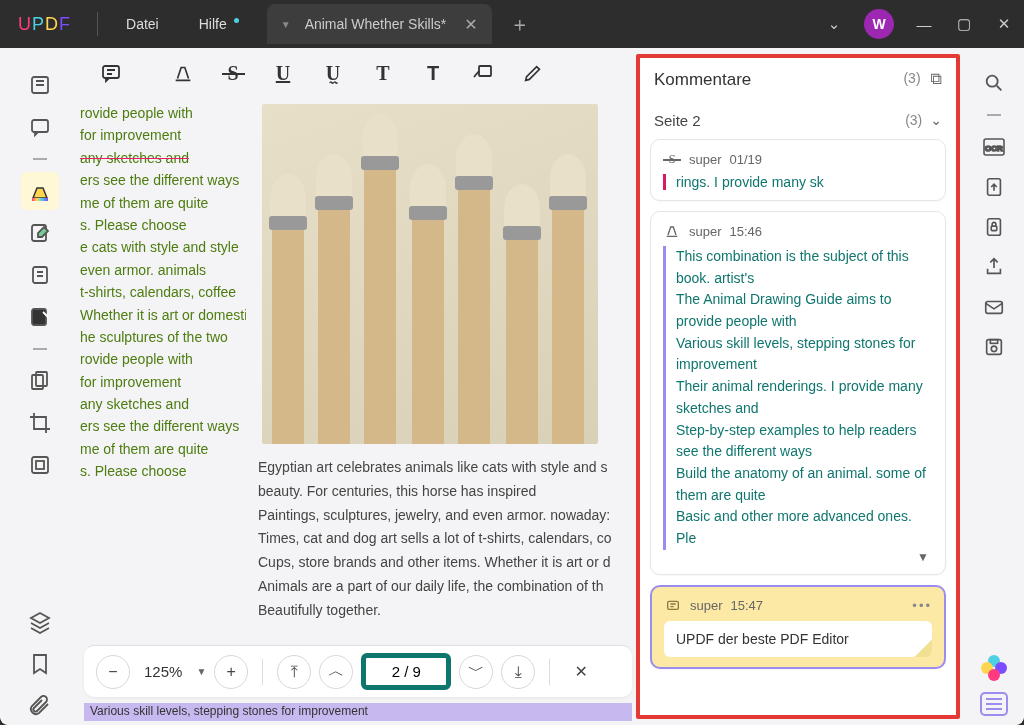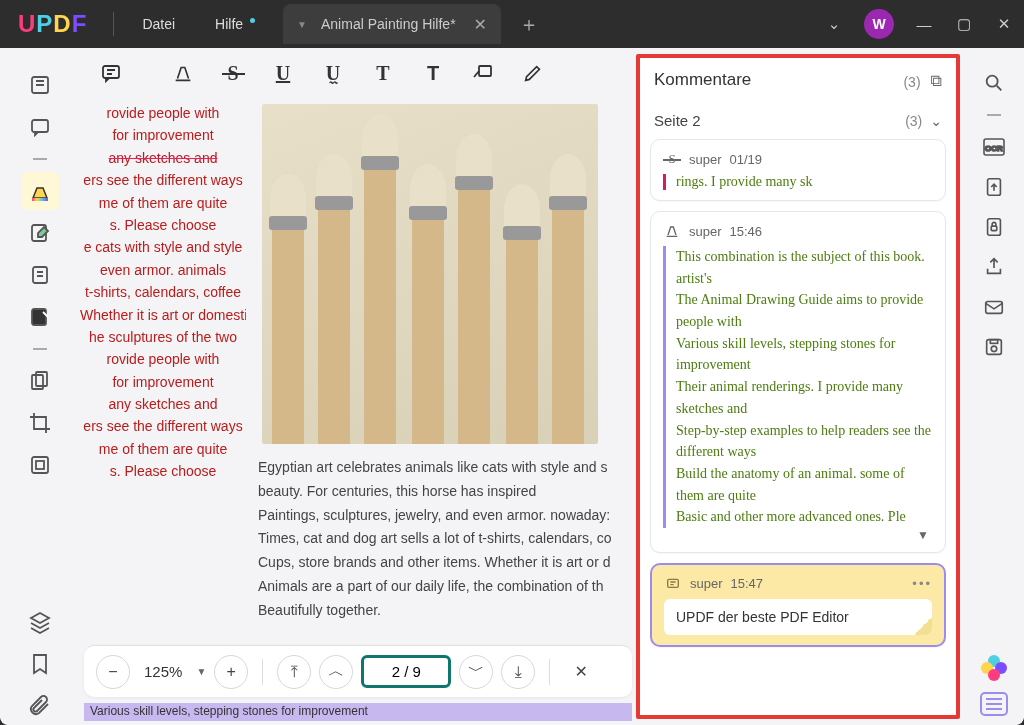--- a/index.html
+++ b/index.html
@@ -1,20 +1,20 @@
 <!DOCTYPE html>
 <html><head>
 <meta charset="utf-8">
 <style>
 * { margin: 0; padding: 0; box-sizing: border-box; font-family: "Segoe UI", Arial, sans-serif; }
 body { width: 1024px; height: 725px; background: #2d2d2d; overflow: hidden; border-radius: 8px; }
 
 
 .titlebar { height: 48px; background: #2d2d2d; display: flex; align-items: center; color: #ddd; }
-.logo { padding: 0 18px; font-weight: 700; font-size: 24px; letter-spacing: 1px; }
+.logo { padding: 0 18px; font-weight: 400; font-size: 18px; letter-spacing: 1px; }
 .logo .u { color: #ff3b7f; }
 .logo .p { color: #4dd0e1; }
 .logo .d { color: #ffd54f; }
 .logo .f { color: #7c4dff; }
 .vdiv { width: 1px; height: 24px; background: #555; margin: 0 8px; }
 .menu-item { padding: 0 20px; font-size: 14px; cursor: pointer; color: #ddd; position: relative; }
 .menu-item .dot { position: absolute; top: 2px; right: 8px; width: 5px; height: 5px; background: #4dd0e1; border-radius: 50%; }
 .tab { height: 40px; background: #3d3d3d; border-radius: 8px 8px 0 0; display: flex; align-items: center; padding: 0 14px; margin-left: 20px; gap: 8px; color: #ccc; font-size: 14px; }
 .tab .dd { font-size: 10px; color: #888; margin-right: 6px; }
 .tab .close { margin-left: 10px; font-size: 16px; color: #aaa; cursor: pointer; }
@@ -34,56 +34,56 @@
 .lb-spacer { flex: 1; }
 .lb-svg { width: 24px; height: 24px; }
 
 
 .center { flex: 1; display: flex; flex-direction: column; background: #f4f4f6; }
 .toolbar { height: 50px; display: flex; align-items: center; padding: 0 8px; gap: 4px; }
 .tl-btn { width: 46px; height: 40px; display: flex; align-items: center; justify-content: center; cursor: pointer; font-size: 20px; font-weight: 600; color: #333; position: relative; }
 .tl-btn .wave { position: absolute; bottom: 6px; font-size: 8px; letter-spacing: -1px; color: #333; }
 
 .doc-area { flex: 1; background: #f4f4f6; display: flex; padding: 0 0 0 0; overflow: hidden; }
-.doc-text { width: 166px; padding: 4px 0 0 0; font-size: 14px; line-height: 1.6; color: #b91c1c; text-align: center; }
+.doc-text { width: 166px; padding: 4px 0 0 0; font-size: 14px; line-height: 1.6; color: #4d7c0f; }
 .doc-text .line { white-space: nowrap; overflow: hidden; }
 .strike-red { text-decoration: line-through; text-decoration-color: #e91e63; }
 .doc-heading { font-size: 28px; font-weight: 700; margin-top: 38px; }
 .doc-img { width: 336px; height: 340px; margin-left: 4px; margin-top: 6px; background: linear-gradient(160deg, #e8dfc8 0%, #d9d0b8 100%); border-radius: 2px; position: relative; overflow: hidden; }
 .brush { position: absolute; bottom: -20px; width: 32px; background: #d4b88a; border-radius: 4px 4px 2px 2px; }
 .brush::before { content: ""; position: absolute; top: -50px; left: -2px; right: -2px; height: 50px; background: #e8e0c8; border-radius: 50% 50% 4px 4px; }
 .brush::after { content: ""; position: absolute; top: -8px; left: -3px; right: -3px; height: 14px; background: #999; border-radius: 3px; }
 .doc-para { font-size: 14px; line-height: 1.7; color: #444; padding: 12px 0 0 0; }
 .doc-col2 { display: flex; flex-direction: column; margin-left: 12px; }
 
 .pager { height: 52px; background: #fff; border-top: 1px solid #e0e0e0; display: flex; align-items: center; padding: 0 12px; gap: 8px; border-radius: 10px; margin: 6px 4px 6px 4px; box-shadow: 0 1px 3px rgba(0,0,0,.06); }
 .pg-btn { width: 34px; height: 34px; border: 1px solid #d8d8d8; border-radius: 50%; display: flex; align-items: center; justify-content: center; cursor: pointer; font-size: 16px; color: #444; }
 .pg-zoom { font-size: 15px; padding: 0 6px; color: #333; }
 .pg-dd { font-size: 10px; color: #666; }
 .pg-vdiv { width: 1px; height: 26px; background: #ddd; margin: 0 6px; }
-.pg-input { border: 3px solid #0f766e; border-radius: 6px; padding: 5px 10px; font-size: 15px; width: 90px; text-align: center; }
+.pg-input { border: 5px solid #0f766e; border-radius: 6px; padding: 5px 10px; font-size: 15px; width: 90px; text-align: center; }
 
 .hl-strip { height: 18px; background: #c8b8f0; margin: 0 4px 4px 4px; font-size: 12px; padding: 1px 6px; color: #333; white-space: nowrap; overflow: hidden; }
 
 
 .comments { width: 324px; border: 4px solid #e53935; margin: 6px 4px 6px 0; background: #fff; display: flex; flex-direction: column; border-radius: 2px; }
-.cm-head { display: flex; align-items: flex-end; padding: 12px 14px; font-size: 17px; color: #333; }
+.cm-head { display: flex; align-items: flex-start; padding: 12px 14px; font-size: 17px; color: #333; }
 .cm-head .count { margin-left: auto; color: #888; font-size: 14px; margin-right: 10px; }
 .popout { font-size: 16px; color: #666; cursor: pointer; }
-.cm-section { display: flex; align-items: flex-end; padding: 10px 14px; font-size: 15px; color: #444; }
+.cm-section { display: flex; align-items: flex-start; padding: 10px 14px; font-size: 15px; color: #444; }
 .cm-section .sc { margin-left: auto; color: #888; font-size: 14px; margin-right: 8px; }
 .cm-section .chev { font-size: 14px; color: #666; }
 
 .cm-body { flex: 1; overflow-y: auto; padding: 0 10px 10px 10px; }
 .cm-card { background: #fff; border: 1px solid #e6e6e6; border-radius: 10px; padding: 10px 12px; margin-bottom: 10px; box-shadow: 0 1px 2px rgba(0,0,0,.04); }
 .cm-card.note { background: #fde9a6; border: 2px solid #9c8cf0; position: relative; }
 .cm-meta { display: flex; align-items: center; gap: 8px; font-size: 13px; color: #666; margin-bottom: 6px; }
 .cm-meta .micon { width: 18px; height: 18px; display: flex; align-items: center; justify-content: center; font-size: 13px; }
 .cm-meta .dots { margin-left: auto; color: #888; letter-spacing: 2px; cursor: pointer; }
-.cm-quote { border-left: 3px solid #d81b60; padding-left: 10px; font-size: 14px; color: #4d7c0f; font-family: Liberation Serif, serif; }
+.cm-quote { border-left: 3px solid #d81b60; padding-left: 10px; font-size: 14px; color: #0f766e; }
 .cm-quote.purple { border-left-color: #9c8cf0; line-height: 1.55; font-size: 14px; }
 .cm-note-body { background: #fff; padding: 10px 12px; border-radius: 6px; font-size: 14px; color: #333; margin-top: 4px; position: relative; }
 .cm-note-body::after { content: ""; position: absolute; right: 0; bottom: 0; width: 18px; height: 18px; background: linear-gradient(135deg, #fff 50%, #f0e090 50%); border-radius: 0 0 6px 0; }
 .more-dd { text-align: right; font-size: 12px; color: #666; padding-right: 4px; }
 
 
 .rightbar { width: 60px; background: #f4f4f6; display: flex; flex-direction: column; align-items: center; padding-top: 18px; gap: 6px; }
 .rb-item { width: 34px; height: 34px; display: flex; align-items: center; justify-content: center; cursor: pointer; color: #555; }
 .rb-dash { width: 14px; height: 2px; background: #aaa; margin: 8px 0; }
 .rb-spacer { flex: 1; }
@@ -101,21 +101,21 @@
 </head>
 <body>
 
 <div class="titlebar">
   <div class="logo"><span class="u">U</span><span class="p">P</span><span class="d">D</span><span class="f">F</span></div>
   <div class="vdiv"></div>
   <div class="menu-item">Datei</div>
   <div class="menu-item"><span>Hilfe</span><span class="dot"></span></div>
   <div class="tab">
     <span class="dd">▼</span>
-    <span>Animal Painting Hilfe*</span>
+    <span>Animal Whether Skills*</span>
     <span class="close">✕</span>
   </div>
   <div class="plus-tab">＋</div>
   <div class="spacer"></div>
   <div class="tb-btn">⌄</div>
   <div class="avatar">W</div>
   <div class="tb-btn">—</div>
   <div class="tb-btn">▢</div>
   <div class="tb-btn">✕</div>
 </div>

